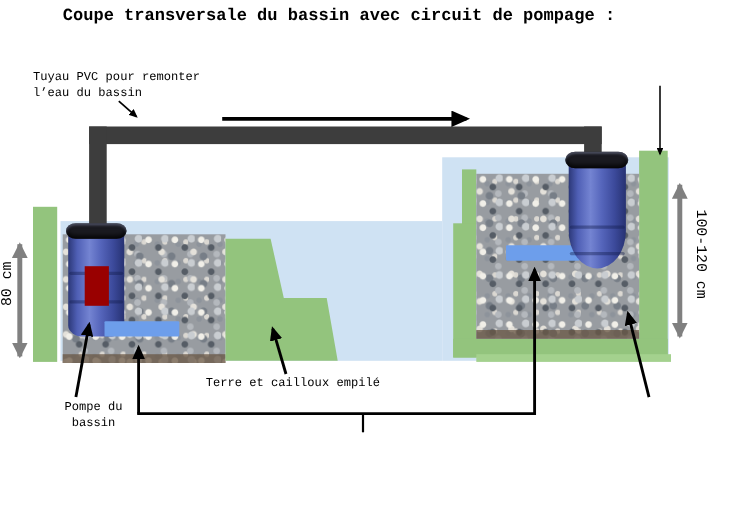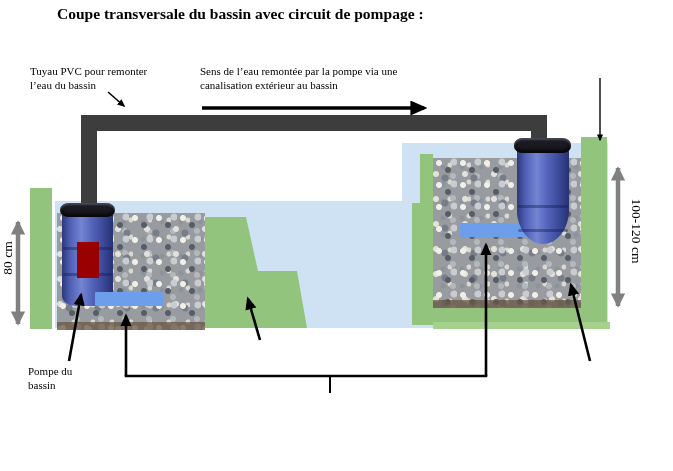--- a/index.html
+++ b/index.html
@@ -1,18 +1,18 @@
 <!DOCTYPE html>
 <html style="--water: #cfe2f3; --soil-green: #93c47d; --soil-green-light: #a4d18e; --pipe-gray: #3d3d3d; --tube-blue: #6d9eeb; --barrel-blue-dark: #2c3878; --barrel-blue-light: #7484d2; --lid-black: #1a1a20; --pump-red: #990000; --dimension-gray: #808080; --gravel-base: #989ca1; --gravel-brown: #6a5744;"><head>
 <meta charset="utf-8">
 <style>
   html,body{margin:0;padding:0;background:#ffffff;}
   .canvas{
     position:relative;width:673px;height:471px;overflow:hidden;background:#fff;
-    font-family:Liberation Serif, serif;color:#000;
+    font-family:Liberation Mono, monospace;color:#000;
   }
   .abs{position:absolute;}
   .title{
     left:57px;top:5px;font-size:15.5px;font-weight:bold;white-space:nowrap;
   }
   .ann{
     font-size:11px;line-height:1.27;white-space:pre-line;
   }
   .dim-label{
     font-size:13.5px;text-align:center;height:16px;line-height:16px;
@@ -130,21 +130,20 @@
     <line x1="486" y1="376" x2="486" y2="245" stroke="#000" stroke-width="2.6" marker-end="url(#m-black)"></line>
     <line x1="124.7" y1="376" x2="487.3" y2="376" stroke="#000" stroke-width="2.6"></line>
     <line x1="330" y1="376" x2="330" y2="393" stroke="#000" stroke-width="2"></line>
 
     <line x1="18" y1="222" x2="18" y2="324" style="stroke:var(--dimension-gray)" stroke-width="4.5" marker-start="url(#m-gray)" marker-end="url(#m-gray)"></line>
     <line x1="618" y1="168" x2="618" y2="306" style="stroke:var(--dimension-gray)" stroke-width="4.5" marker-start="url(#m-gray)" marker-end="url(#m-gray)"></line>
   </svg>
 
   <div class="abs ann z11" style="left:30px;top:65px;width:175px;">Tuyau PVC pour remonter
 l’eau du bassin</div>
-  <div class="abs ann z11" style="left:200px;top:65px;width:280px;">Sens de l’eau remontée par la pompe via une
-canalisation extérieur au bassin</div>
-  <div class="abs ann z11" style="left:28px;top:365px;width:90px;">Pompe du
+  <div class="abs ann z11" style="left:40px;top:365px;width:90px;text-align:center;">Pompe du
 bassin</div>
+  <div class="abs ann z11" style="left:187px;top:343px;width:200px;">Terre et cailloux empilé</div>
 
   <div class="abs dim-label rot-ccw z11" style="left:-27px;top:250px;width:70px;">80 cm</div>
   <div class="abs dim-label rot-cw z11" style="left:576px;top:223px;width:120px;">100-120 cm</div>
 
 </div>
 
 </body></html>

